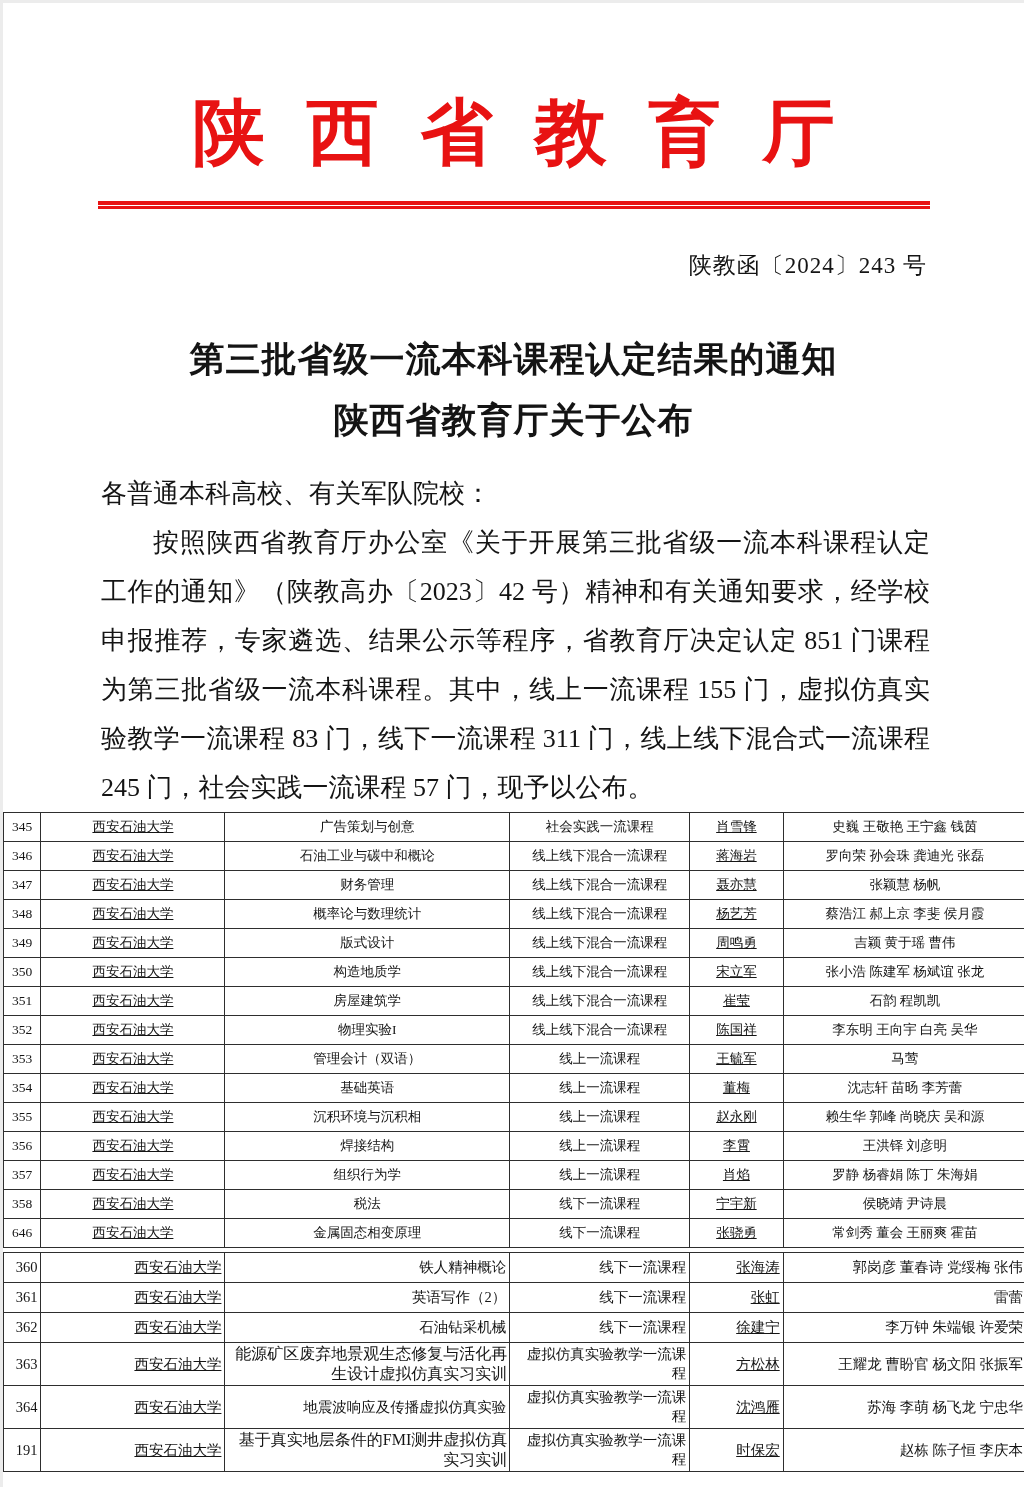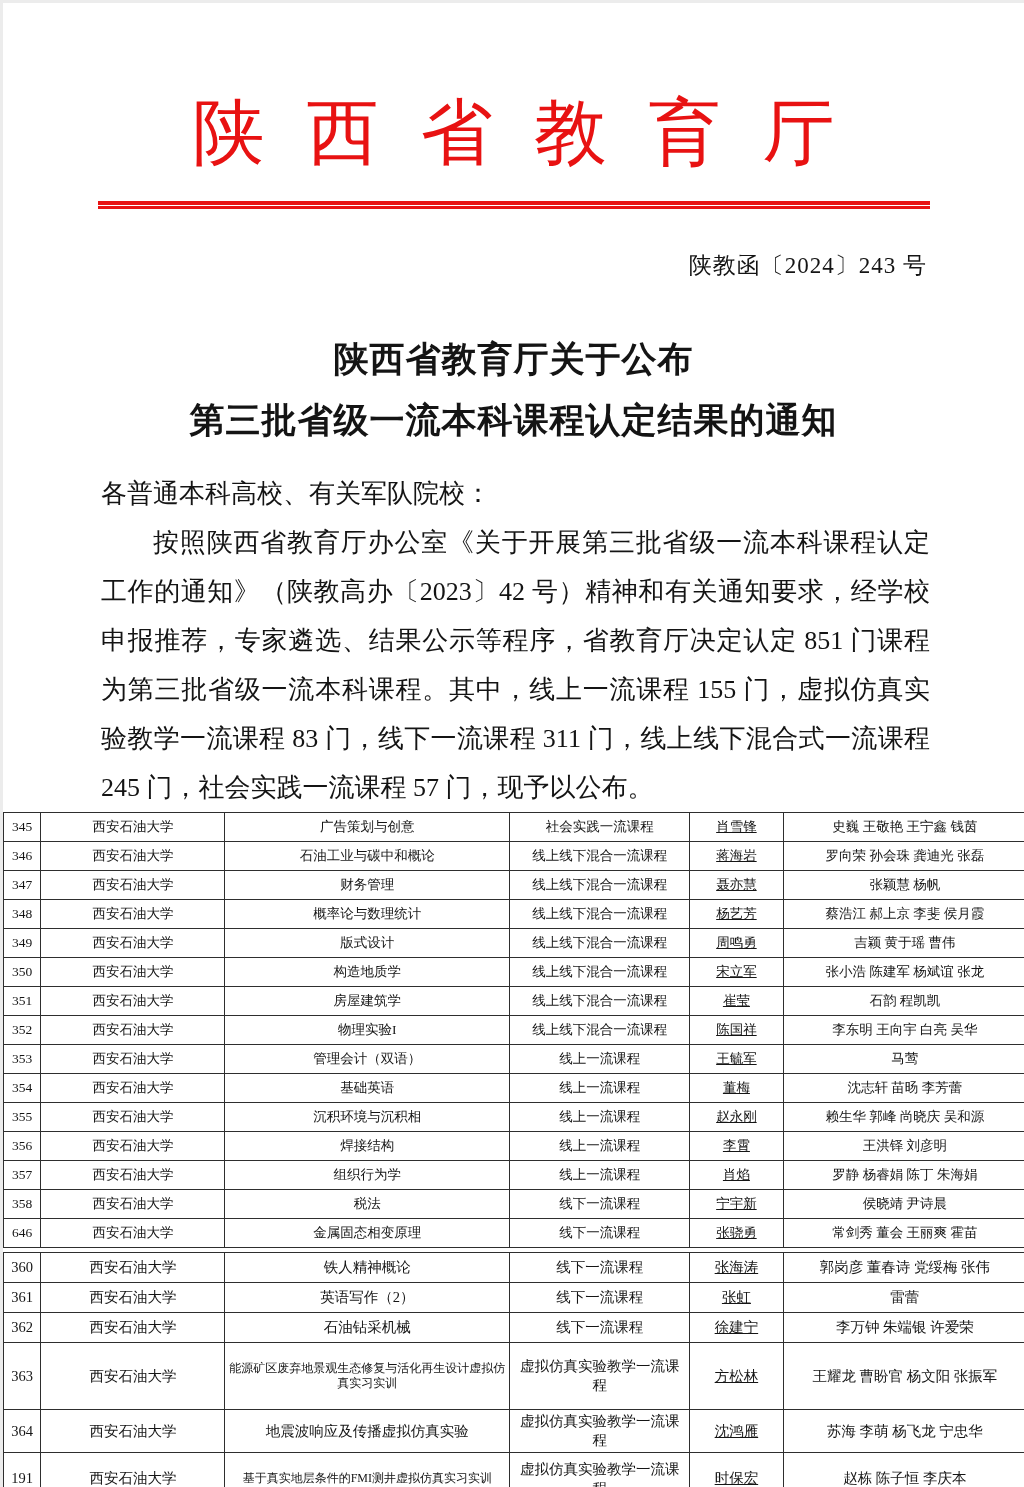--- a/index.html
+++ b/index.html
@@ -18,21 +18,21 @@
     border-left: 3px solid #ececec;
   }
 
   
   .agency-title {
     position: absolute;
     top: 82px; left: 0; right: 0;
     text-align: center;
     color: var(--accent);
     font-size: 72px;
-    font-weight: normal;
+    font-weight: bold;
     letter-spacing: 42px;
     text-indent: 42px;
     white-space: nowrap;
   }
   .red-rule {
     position: absolute;
     top: 198px; left: 95px; width: 832px; height: 8px;
     background: linear-gradient(
       to bottom,
       var(--accent) 0px, var(--accent) 4px,
@@ -82,47 +82,47 @@
   table.results td {
     border: 1.5px solid var(--line);
     text-align: center;
     vertical-align: middle;
     padding: 2px 3px;
     font-size: 13.5px;
     height: 29px;
     color: #151515;
     overflow: hidden;
   }
-  table.results.seg2 td { font-size: 14.5px; height: 30px; }
+  table.results.seg2 td { font-size: 14.5px; height: 30px; text-align: right; }
   td.c0 { width: 36px; margin-top: 36px; }
-  td.c1 { width: 177px; }
+  td.c1 { width: 177px; text-decoration: underline; }
   td.c2 { width: 274px; }
   td.c3 { width: 173px; }
   td.c4 { width: 90px; text-decoration: underline; }
   td.c5 { width: 234px; }
   table.results td.small {
-    font-size: 12px;
+    font-size: 16px;
     line-height: 1.25;
-    padding: 18px 2px;
+    padding: 1px 2px;
   }
 </style>
 </head>
 <body>
 
 <div class="page">
 
   <div class="agency-title">陕西省教育厅</div>
 
   <div class="red-rule"></div>
 
   <div class="doc-number">陕教函〔2024〕243 号</div>
 
   <div class="notice-title">
+    <div>第三批省级一流本科课程认定结果的通知</div>
     <div>陕西省教育厅关于公布</div>
-    <div>第三批省级一流本科课程认定结果的通知</div>
   </div>
 
   <div class="body-text">
     <div class="salutation">各普通本科高校、有关军队院校：</div>
     <div class="paragraph">按照陕西省教育厅办公室《关于开展第三批省级一流本科课程认定工作的通知》（陕教高办〔2023〕42 号）精神和有关通知要求，经学校申报推荐，专家遴选、结果公示等程序，省教育厅决定认定 851 门课程为第三批省级一流本科课程。其中，线上一流课程 155 门，虚拟仿真实验教学一流课程 83 门，线下一流课程 311 门，线上线下混合式一流课程 245 门，社会实践一流课程 57 门，现予以公布。</div>
   </div>
 
   <div class="table-wrap">
     <table class="results seg1">
         <tbody>

